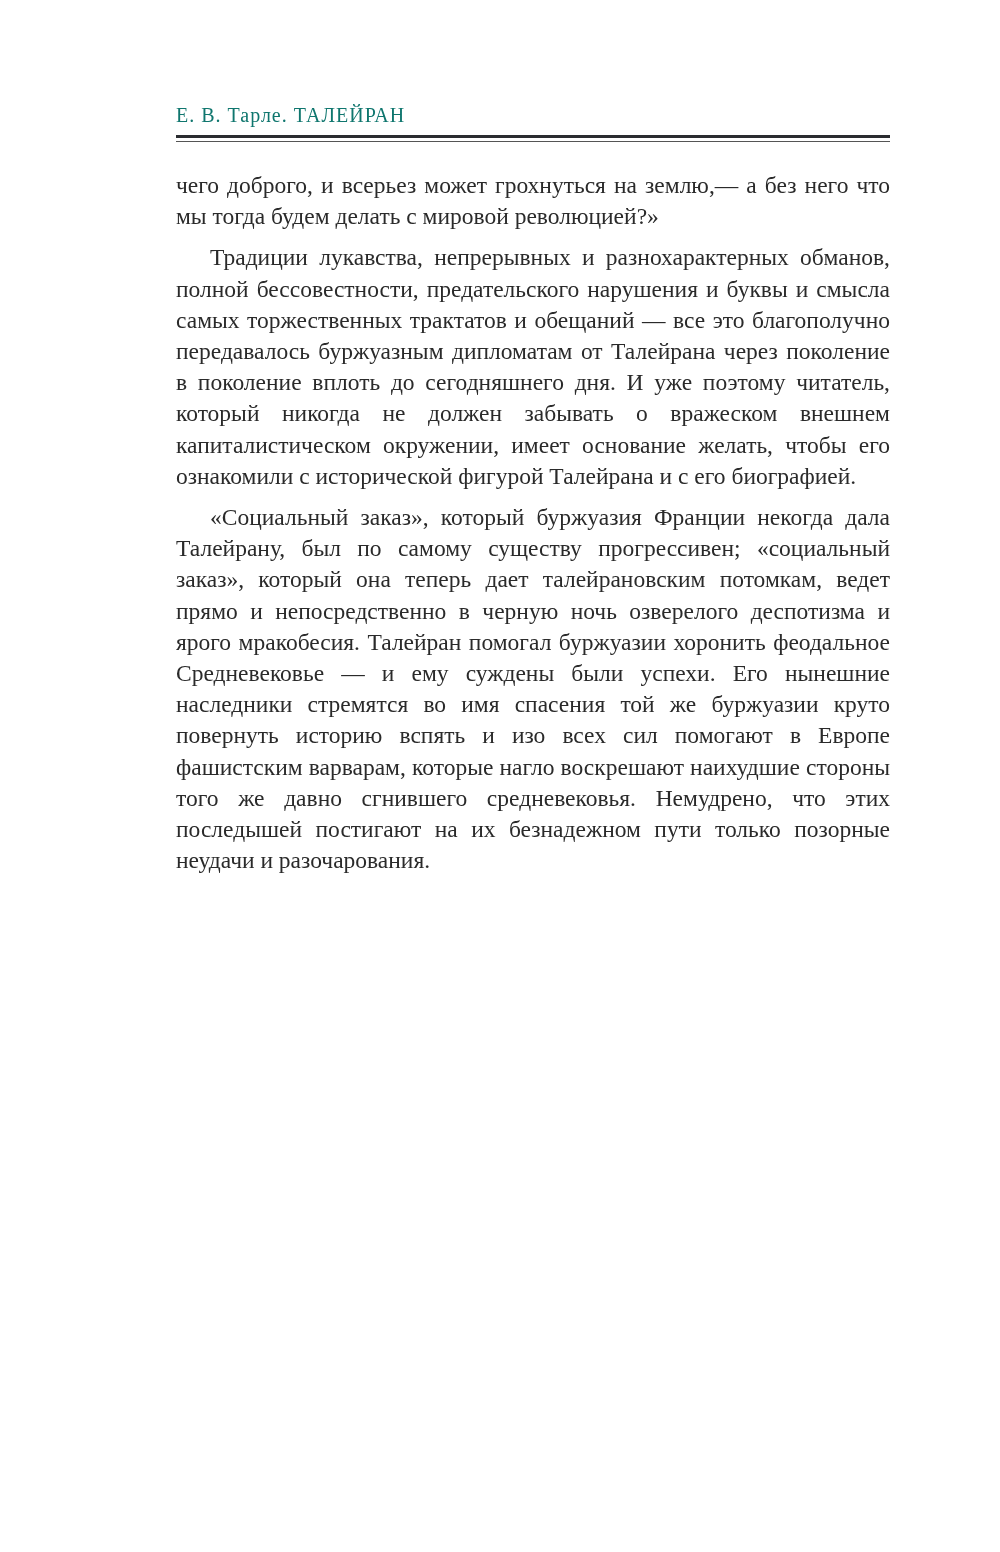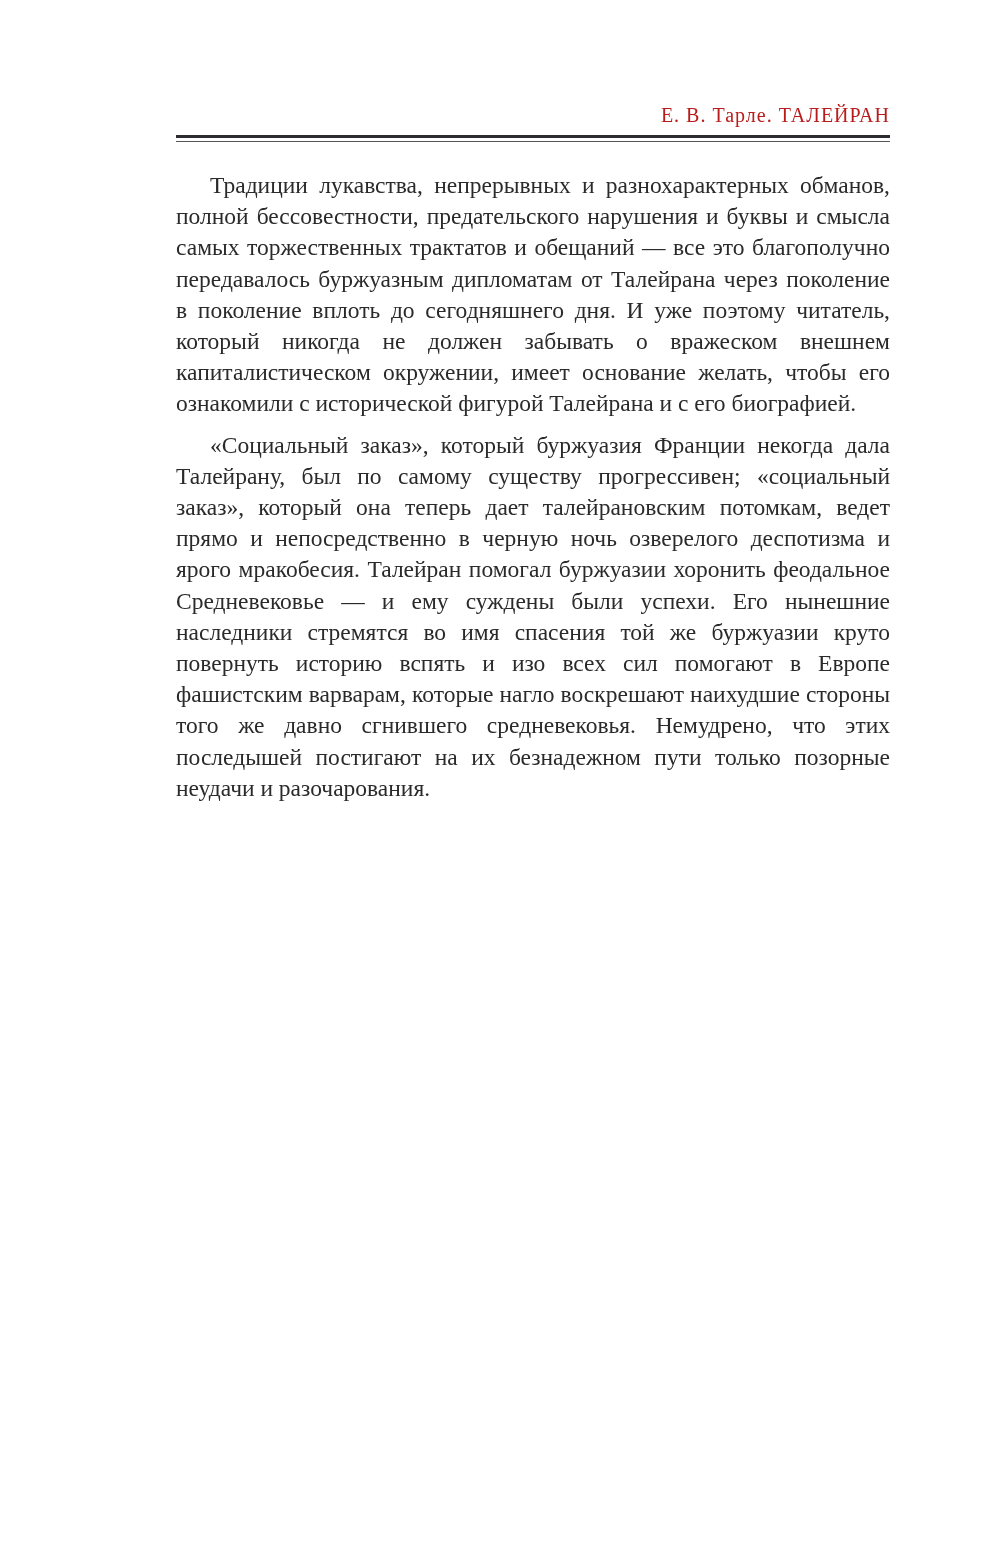--- a/index.html
+++ b/index.html
@@ -4,36 +4,37 @@
 <style>
   html, body { margin: 0; padding: 0; background: #ffffff; }
   body { width: 1000px; height: 1552px; position: relative; overflow: hidden; }
   .page {
     position: absolute; left: 176px; top: 0; width: 714px;
     font-family: "Liberation Serif", "DejaVu Serif", serif;
     color: #2a2a2a;
   }
   .running-head {
     position: absolute; top: 104px; left: 0; width: 714px;
-    text-align: right; font-size: 20px; letter-spacing: 1px; color: #b91c1c;
+    text-align: left; font-size: 20px; letter-spacing: 1px; color: #0f766e;
   }
   .rule-thick { position: absolute; top: 135px; left: 0; width: 714px; height: 3px; background: #2a2c30; }
   .rule-thin { position: absolute; top: 141px; left: 0; width: 714px; height: 1px; background: #555; }
   .body-text {
     position: absolute; top: 170px; left: 0; width: 714px;
     font-size: 23.5px; line-height: 31.2px; text-align: justify;
     hyphens: manual;
   }
   .body-text p { margin: 0 0 10px 0; text-indent: 34px; }
   .body-text p.cont { text-indent: 0; }
 </style>
 </head>
 <body>
 
 <div class="page">
   <div class="running-head">Е. В. Тарле. ТАЛЕЙРАН</div>
   <div class="rule-thick"></div>
   <div class="rule-thin"></div>
   <div class="body-text">
+    <p class="cont">чего доброго, и всерьез может грохнуться на землю,— а без него что мы тогда будем делать с мировой революцией?»</p>
     <p>Традиции лукавства, непрерывных и разнохарактерных обманов, полной бессовестности, предательского нарушения и буквы и смысла самых торжественных трактатов и обещаний — все это благополучно передавалось буржуазным дипломатам от Талейрана через поколение в поколение вплоть до сегодняшнего дня. И уже поэтому читатель, который никогда не должен забывать о вражеском внешнем капиталистическом окружении, имеет основание желать, чтобы его ознакомили с исторической фигурой Талейрана и с его биографией.</p>
     <p>«Социальный заказ», который буржуазия Франции некогда дала Талейрану, был по самому существу прогрессивен; «социальный заказ», который она теперь дает талейрановским потомкам, ведет прямо и непосредственно в черную ночь озверелого деспотизма и ярого мракобесия. Талейран помогал буржуазии хоронить феодальное Средневековье — и ему суждены были успехи. Его нынешние наследники стремятся во имя спасения той же буржуазии круто повернуть историю вспять и изо всех сил помогают в Европе фашистским варварам, которые нагло воскрешают наихудшие стороны того же давно сгнившего средневековья. Немудрено, что этих последышей постигают на их безнадежном пути только позорные неудачи и разочарования.</p>
   </div>
 </div>
 
 </body></html>

